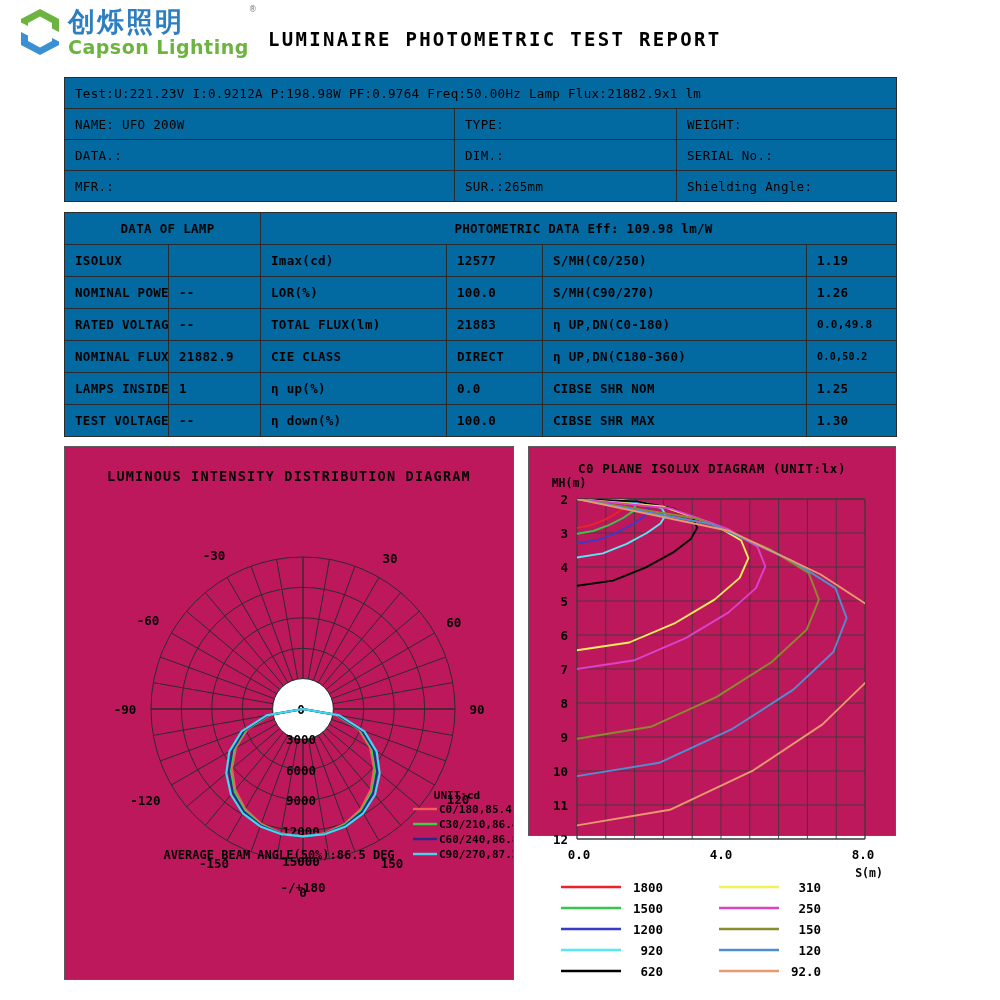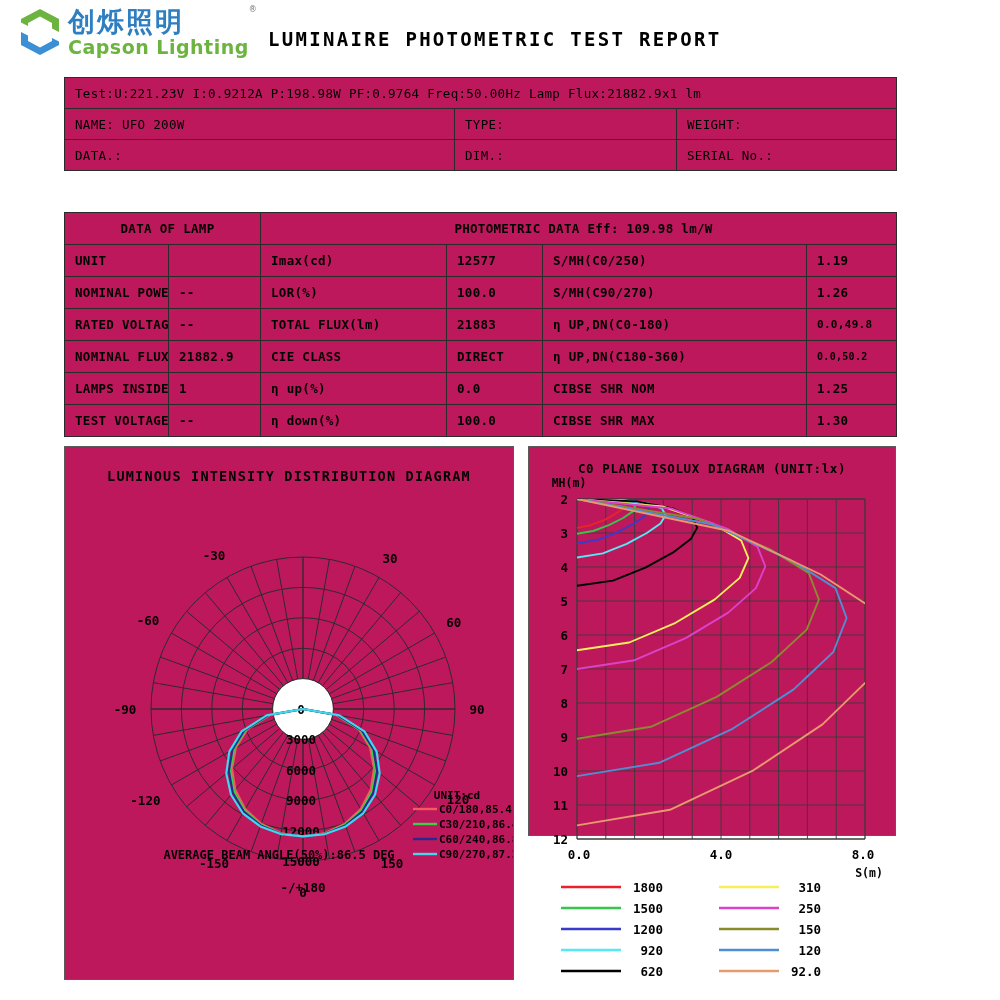--- a/index.html
+++ b/index.html
@@ -46,21 +46,21 @@
     position: absolute; left: 268px; top: 28px;
     font-size: 19px; font-weight: bold; letter-spacing: 2.3px;
     color: #000; font-family: "DejaVu Sans Mono", "Liberation Mono", monospace;
     white-space: nowrap;
   }
 
   
   table.rpt {
     border-collapse: collapse;
     position: absolute;
-    background: #be185d;
+    background: #0369a1;
     table-layout: fixed;
   }
   table.rpt td {
     border: 1px solid #2b2b2b;
     font-size: 12.5px;
     font-family: "DejaVu Sans Mono", "Liberation Mono", monospace;
     color: #000;
     padding: 0 0 0 10px;
     height: 30px;
     vertical-align: middle;
@@ -143,40 +143,45 @@
       <tr>
         <td>NAME: UFO 200W</td>
         <td>TYPE:</td>
         <td>WEIGHT:</td>
       </tr>
       <tr>
         <td>DATA.:</td>
         <td>DIM.:</td>
         <td>SERIAL No.:</td>
       </tr>
+      <tr>
+        <td>MFR.:</td>
+        <td>SUR.:265mm</td>
+        <td>Shielding Angle:</td>
+      </tr>
     </tbody>
   </table>
 
   <table class="rpt" id="tbl-data">
     <colgroup>
       <col style="width:104px">
         <col style="width:92px">
       <col style="width:186px">
         <col style="width:96px">
       <col style="width:264px">
         <col style="width:90px">
     </colgroup>
     <tbody>
       <tr>
         <td colspan="2" class="hdr-cell">DATA OF LAMP</td>
         <td colspan="4" class="hdr-cell">PHOTOMETRIC DATA    Eff: 109.98 lm/W</td>
       </tr>
 
       <tr>
-        <td>UNIT</td>
+        <td>ISOLUX</td>
         <td></td>
         <td>Imax(cd)</td>
         <td>12577</td>
         <td>S/MH(C0/250)</td>
         <td>1.19</td>
       </tr>
       <tr>
         <td>NOMINAL POWER(W)</td>
         <td>--</td>
         <td>LOR(%)</td>

